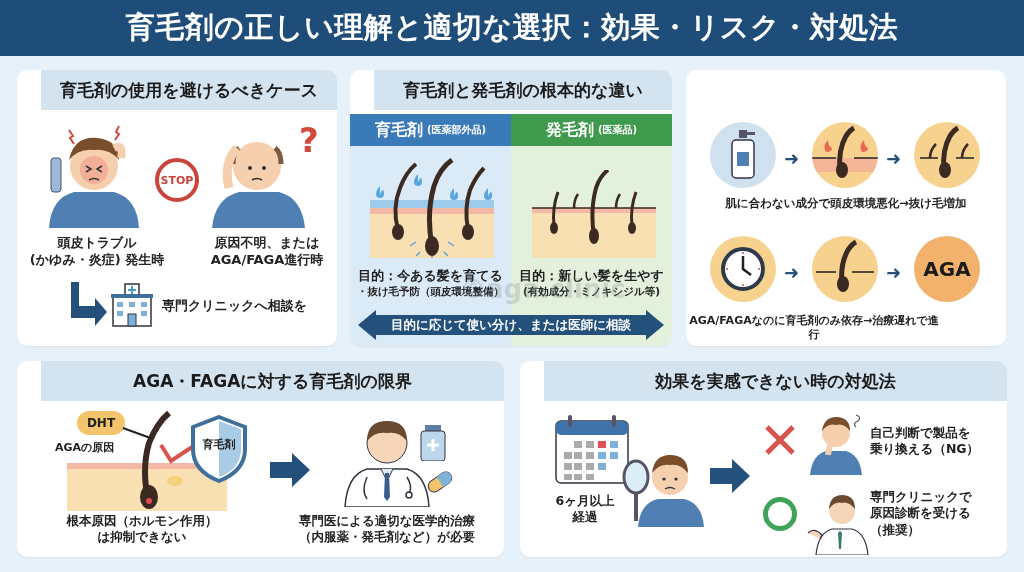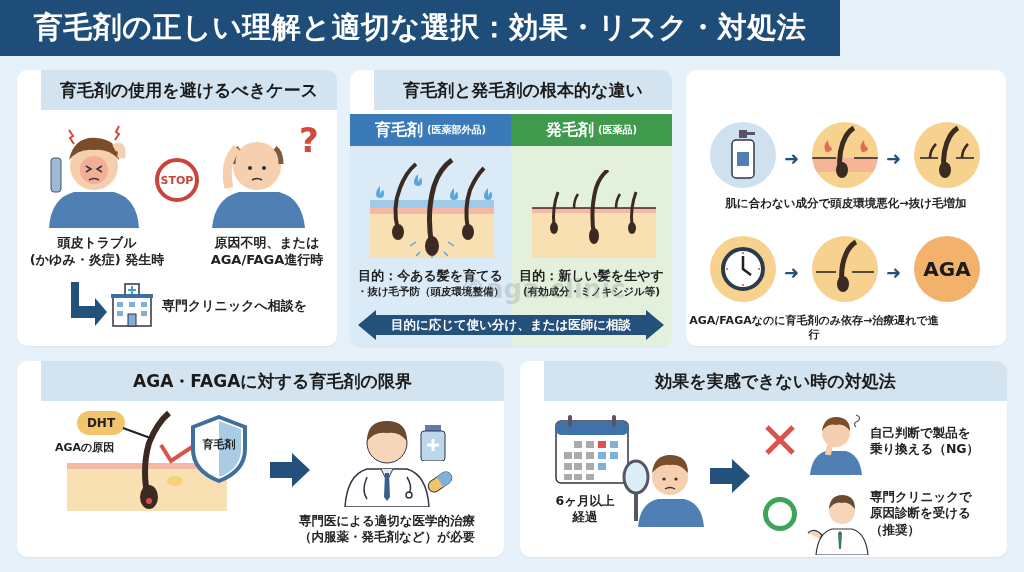--- a/index.html
+++ b/index.html
@@ -4,21 +4,21 @@
 <style>
   * { box-sizing: border-box; margin: 0; padding: 0; }
   html, body { width: 1024px; height: 572px; overflow: hidden; }
   body {
     font-family: "DejaVu Sans", "Liberation Sans", sans-serif;
     background: #e6f1f9;
     color: #222;
     position: relative;
   }
   .title-bar {
-    position: absolute; left: 0; top: 0; width: 840px; height: 56px;
+    position: absolute; left: 0; top: 0; width: 1024px; height: 56px;
     background: #1f4d79;
     display: flex; align-items: center; justify-content: center;
   }
   .title-bar h1 {
     color: #fff; font-size: 29px; font-weight: bold; letter-spacing: 0.5px;
   }
   .card {
     position: absolute;
     background: #fff;
     border-radius: 10px;
@@ -259,20 +259,24 @@
         <path d="M4 4 L14 20 L38 4" stroke="#d9534f" stroke-width="4" fill="none"></path>
       </svg>
   </div>
   <div class="abs" style="left:172px;top:54px;">
     <svg width="60" height="68" viewBox="0 0 60 68">
         <path d="M30 2 L56 12 V34 Q56 56 30 66 Q4 56 4 34 V12 Z" fill="#fff" stroke="#3f6f9c" stroke-width="4"></path>
         <path d="M30 6 L52 14 V34 Q52 54 30 62 Z" fill="#a8cbe6"></path>
       </svg>
     <div class="abs" style="left:0;top:22px;width:60px;text-align:center;font-size:11px;font-weight:bold;">育毛剤</div>
   </div>
+  <div class="abs lbl" style="left:20px;top:152px;width:210px;font-size:12.5px;">
+    <div>根本原因（ホルモン作用）</div>
+    <div>は抑制できない</div>
+  </div>
 
   <div class="abs" style="left:253px;top:92px;">
     <svg width="40" height="34" viewBox="0 0 40 34">
         <path d="M0 9 H22 V0 L40 17 L22 34 V25 H0 Z" fill="#24507c"></path>
       </svg>
   </div>
 
   <div class="abs" style="left:320px;top:50px;">
     <svg width="100" height="96" viewBox="0 0 100 96">
       <path d="M8 96 Q10 64 30 58 L70 58 Q90 64 92 96 Z" fill="#fff" stroke="#334" stroke-width="1.5"></path>

